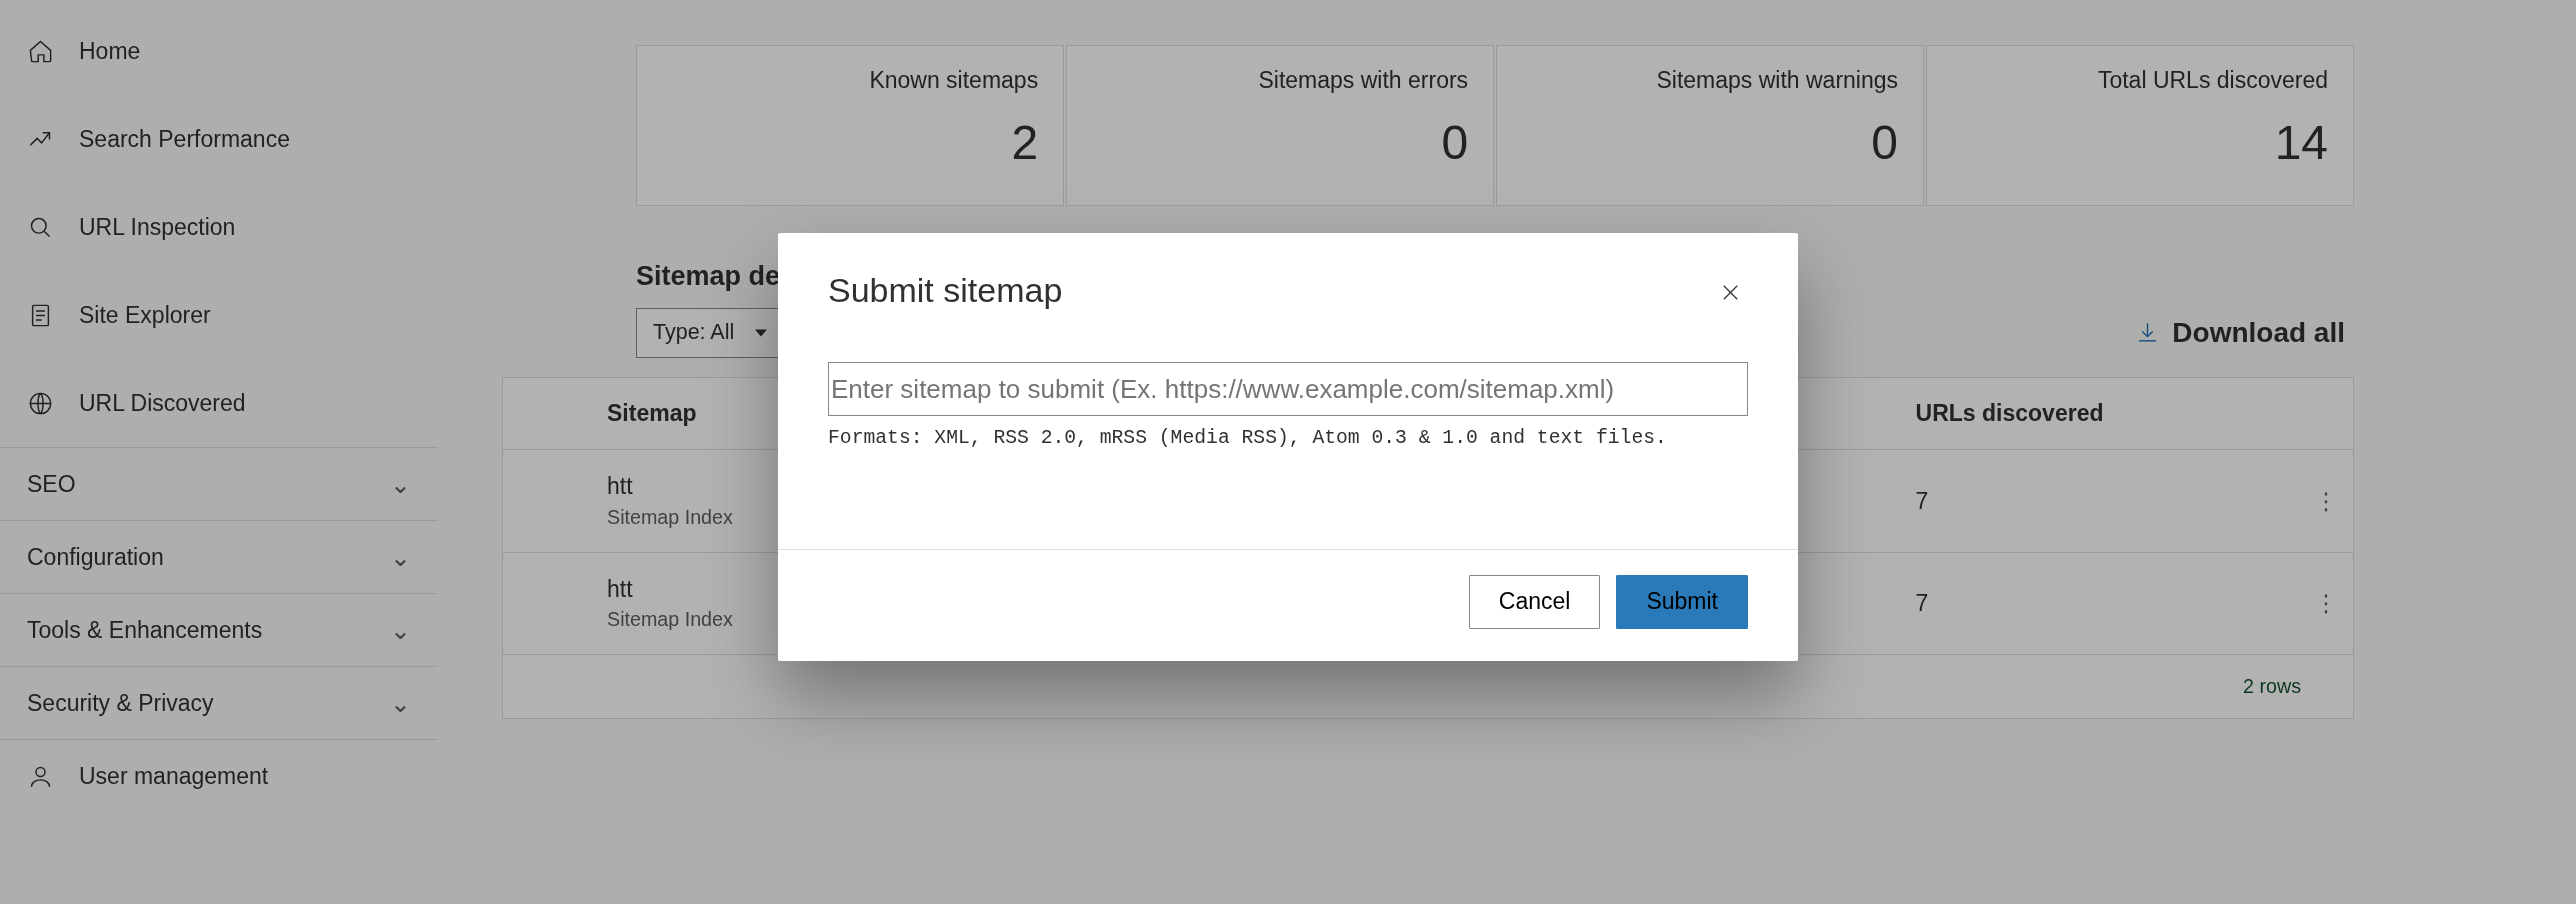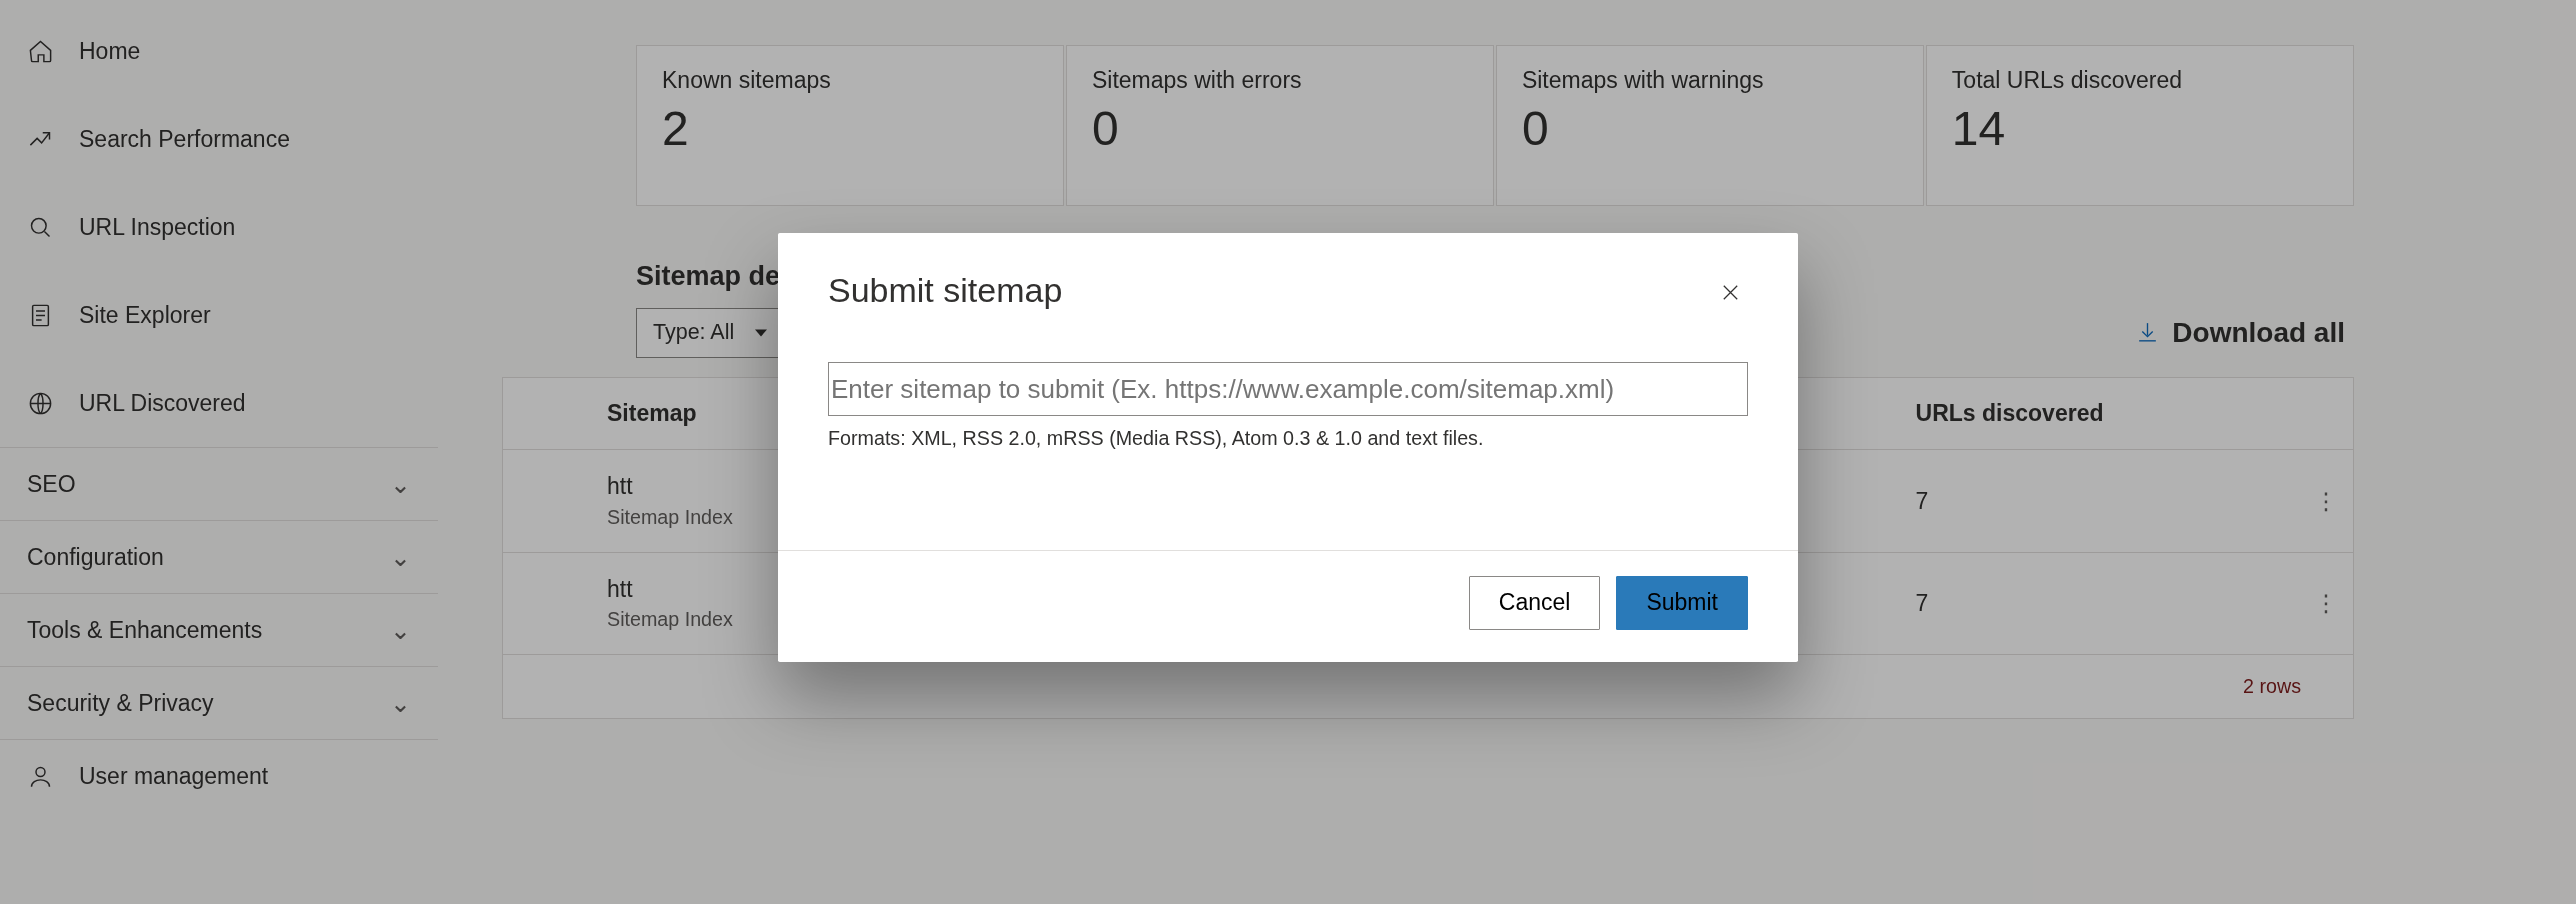--- a/index.html
+++ b/index.html
@@ -28,21 +28,21 @@
     height: 73px; padding: 0 27px; font-size: 23px; border-top: 0.9px solid #e1dfdd;
     cursor: pointer;
   }
   .nav-section + .nav-section { }
   .chevron { font-size: 25px; color: #605e5c; }
   svg.ico { width: 29px; height: 29px; stroke: #323130; stroke-width: 1.3; fill: none; }
   
   .main { flex: 1 1 auto; padding: 34px 25px 0 0; display: flex; flex-direction: column; }
   .kpis { display: flex; gap: 1.8px; margin: 10.7px 197px 0 197px; }
   .kpi { flex: 1; border: 0.9px solid #e1dfdd; background: #fff; padding: 21.5px 25px 27px 25px; height: 161px;
-         display: flex; flex-direction: column; gap: 11px; }
+         display: flex; flex-direction: column; gap: 25px; align-items: flex-end; }
   .kpi-label { font-size: 23px; color: #323130; white-space: nowrap; }
   .kpi-value { font-size: 48px; font-weight: 400; line-height: 1; }
   .section-title { font-size: 27px; margin: 55px 197px 0 197px; }
   .toolbar { margin: 16px 197px 0 197px; display: flex; align-items: center; justify-content: space-between; }
   .type-filter {
     border: 0.9px solid #8a8886; height: 50px; padding: 0 47px 0 16px; font-size: 21.5px; background: #fff;
     display: inline-flex; align-items: center; position: relative; cursor: pointer;
   }
   .type-filter::after {
     content: ""; position: absolute; right: 14.3px; top: 50%; width: 0; height: 0;
@@ -62,35 +62,35 @@
   .thead > div:first-child { padding-left: 104px; }
   .thead > div:nth-child(2) { padding-left: 0; }
   .thead > div:nth-child(3) { padding-left: 0; }
   .thead > div:nth-child(4) { padding-left: 0; }
   .row  { display: grid; grid-template-columns: 1.9fr 0.95fr 0.65fr 0.95fr 54px; align-items: center; border-bottom: 0.9px solid #e1dfdd; padding: 23px 0; }
   .row .cell { font-size: 23px; }
   .row .primary { padding-left: 104px; display:flex; flex-direction:column; gap:5.4px; }
   .row .primary .sub { font-size: 19.7px; color: #605e5c; }
   .row .status { color: #107c10; }
   .row .menu { text-align:center; color:#605e5c; font-size:23px; cursor:pointer; }
-  .tfoot { display:flex; justify-content:flex-end; padding: 19.7px 52px; font-size: 19.7px; color:#7f1d1d; }
+  .tfoot { display:flex; justify-content:flex-end; padding: 19.7px 52px; font-size: 19.7px; color:#14532d; }
   
   .modal {
     position: absolute; left: 50%; top: 233px; transform: translateX(-50%);
     width: 1020px; background: #fff; border-radius: 1.8px; box-shadow: 0 36px 72px rgba(0,0,0,0.35);
     z-index: 100; padding: 38px 50px 32px 50px;
   }
   .modal-title-row { display:flex; justify-content:space-between; align-items:flex-end; }
   .modal-title { font-size: 34px; font-weight: 400; }
   .modal-close { font-size: 25px; cursor:pointer; color:#323130; width:36px; height:36px; display:inline-flex; align-items:center; justify-content:center; }
   .modal-input {
     width: 100%; height: 54px; margin-top: 52px; border: 0.9px solid #8a8886;
     font-size: 26px; padding: 0 2px;
   }
-  .modal-hint { font-size: 19.7px; color: #323130; margin-top: 10.7px; }
+  .modal-hint { font-size: 19.7px; color: #323130; margin-top: 10.7px; font-family: Liberation Mono, monospace; }
   .modal-sep { border: none; border-top: 0.9px solid #e1dfdd; margin: 100px -50px 0 -50px; }
   .modal-actions { display:flex; justify-content:flex-end; gap: 16px; margin-top: 25px; }
   .btn { height: 54px; padding: 0 29px; font-size: 23px; border-radius: 1px; cursor:pointer; display:inline-flex; align-items:center; }
   .btn-secondary { background:#fff; border:0.9px solid #8a8886; }
   .btn-primary { background:#2a7ab9; color:#000000; border:0.9px solid #2a7ab9; }
 </style>
 </head>
 <body>
 
 <div class="app">

